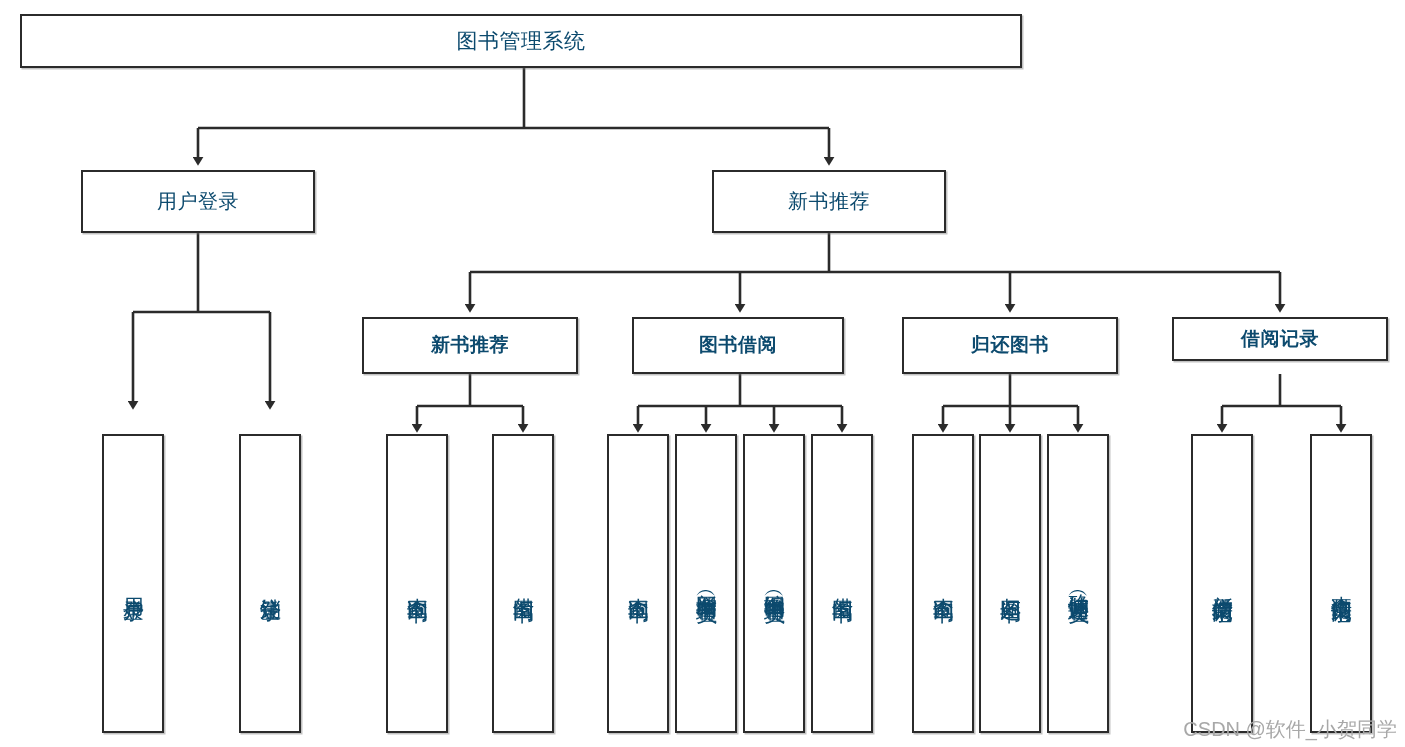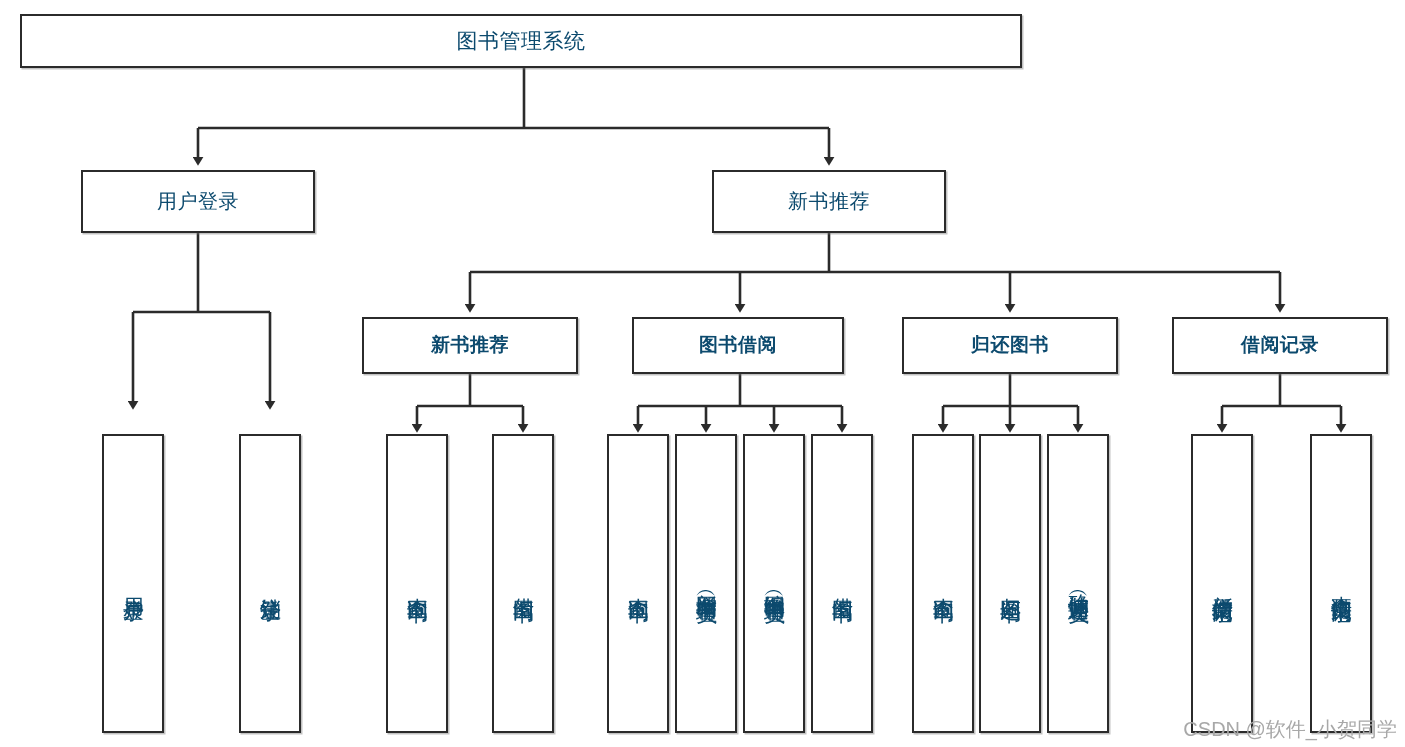--- a/index.html
+++ b/index.html
@@ -114,21 +114,21 @@
 
   <div class="node lvl2" style="left:362px;top:317px;width:216px;height:57px;">
     <span class="lbl">新书推荐</span>
   </div>
   <div class="node lvl2" style="left:632px;top:317px;width:212px;height:57px;">
     <span class="lbl">图书借阅</span>
   </div>
   <div class="node lvl2" style="left:902px;top:317px;width:216px;height:57px;">
     <span class="lbl">归还图书</span>
   </div>
-  <div class="node lvl2" style="left:1172px;top:317px;width:216px;height:57px;">
+  <div class="node lvl2" style="left:1172px;top:317px;width:216px;height:44px;">
     <span class="lbl">借阅记录</span>
   </div>
 
   <div class="node leaf" style="left:102px;top:434px;width:62px;height:299px;">
     <span class="lbl">用户登录</span>
   </div>
   <div class="node leaf" style="left:239px;top:434px;width:62px;height:299px;">
     <span class="lbl">注销登录</span>
   </div>
 

